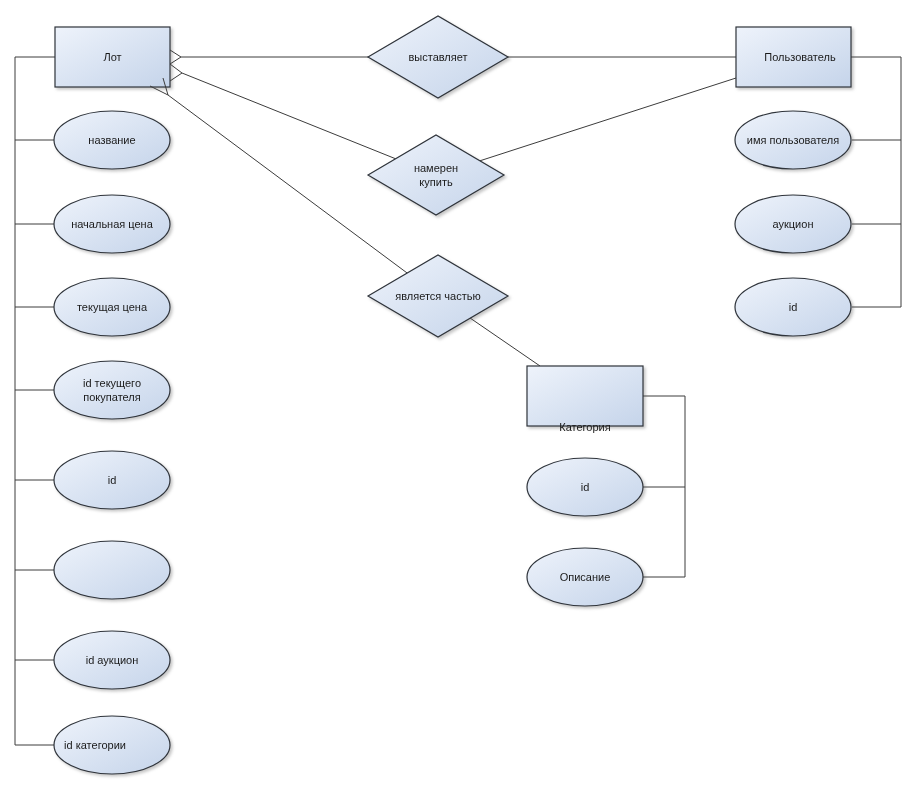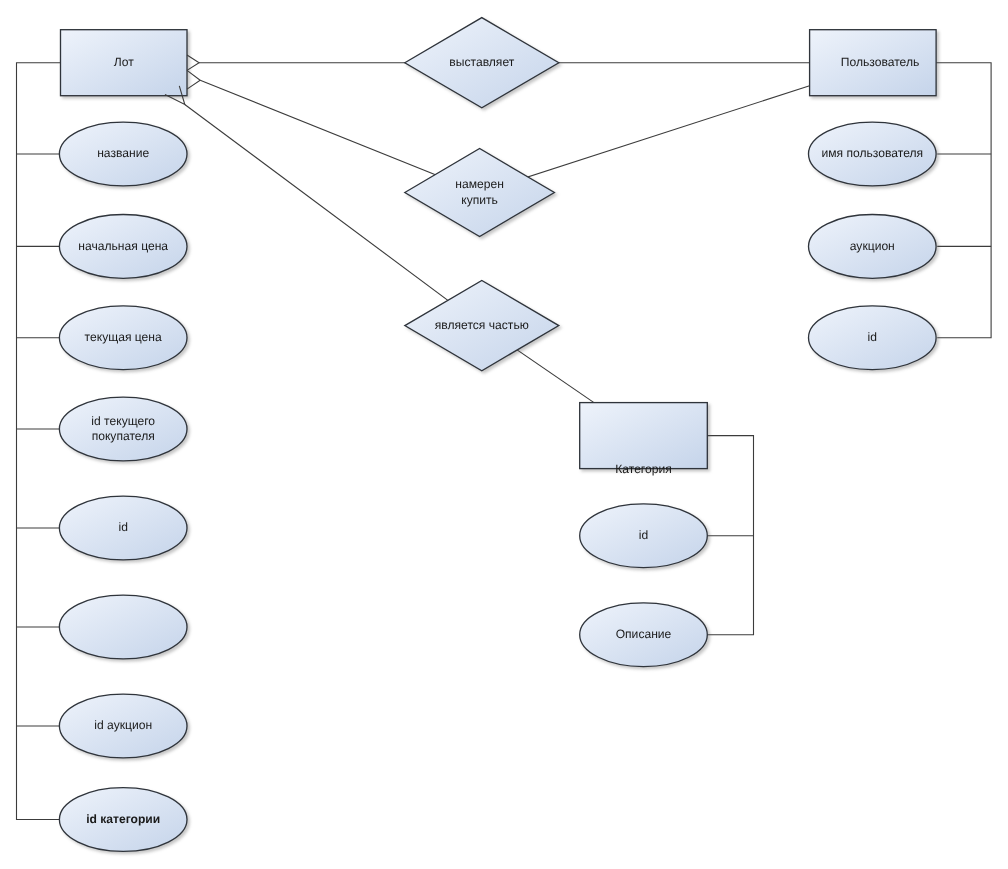--- a/index.html
+++ b/index.html
@@ -99,21 +99,21 @@
   <div class="lbl nowrap" style="left:368px; top:16px;  width:140px; height:82px;">выставляет</div>
   <div class="lbl" style="left:396px; top:135px; width:80px;  height:80px;text-align:center;">намерен купить</div>
   <div class="lbl nowrap" style="left:368px; top:255px; width:140px; height:82px;">является частью</div>
 
   <div class="lbl nowrap" style="left:57px; top:111px; width:110px; height:58px;">название</div>
   <div class="lbl nowrap" style="left:57px; top:195px; width:110px; height:58px;">начальная цена</div>
   <div class="lbl nowrap" style="left:57px; top:278px; width:110px; height:58px;">текущая цена</div>
   <div class="lbl" style="left:62px; top:361px; width:100px; height:58px;">id текущего покупателя</div>
   <div class="lbl nowrap" style="left:57px; top:451px; width:110px; height:58px;">id</div>
   <div class="lbl nowrap" style="left:57px; top:631px; width:110px; height:58px;">id аукцион</div>
-  <div class="lbl nowrap" style="left:57px; top:716px; width:110px; height:58px;font-weight:bold;">id категории</div>
+  <div class="lbl nowrap" style="left:40px; top:716px; width:110px; height:58px;">id категории</div>
 
   <div class="lbl nowrap" style="left:731px; top:111px; width:124px; height:58px;">имя пользователя</div>
   <div class="lbl nowrap" style="left:731px; top:195px; width:124px; height:58px;">аукцион</div>
   <div class="lbl nowrap" style="left:731px; top:278px; width:124px; height:58px;">id</div>
 
   <div class="lbl nowrap" style="left:530px; top:458px; width:110px; height:58px;">id</div>
   <div class="lbl nowrap" style="left:530px; top:548px; width:110px; height:58px;">Описание</div>
 
 </div>
 

